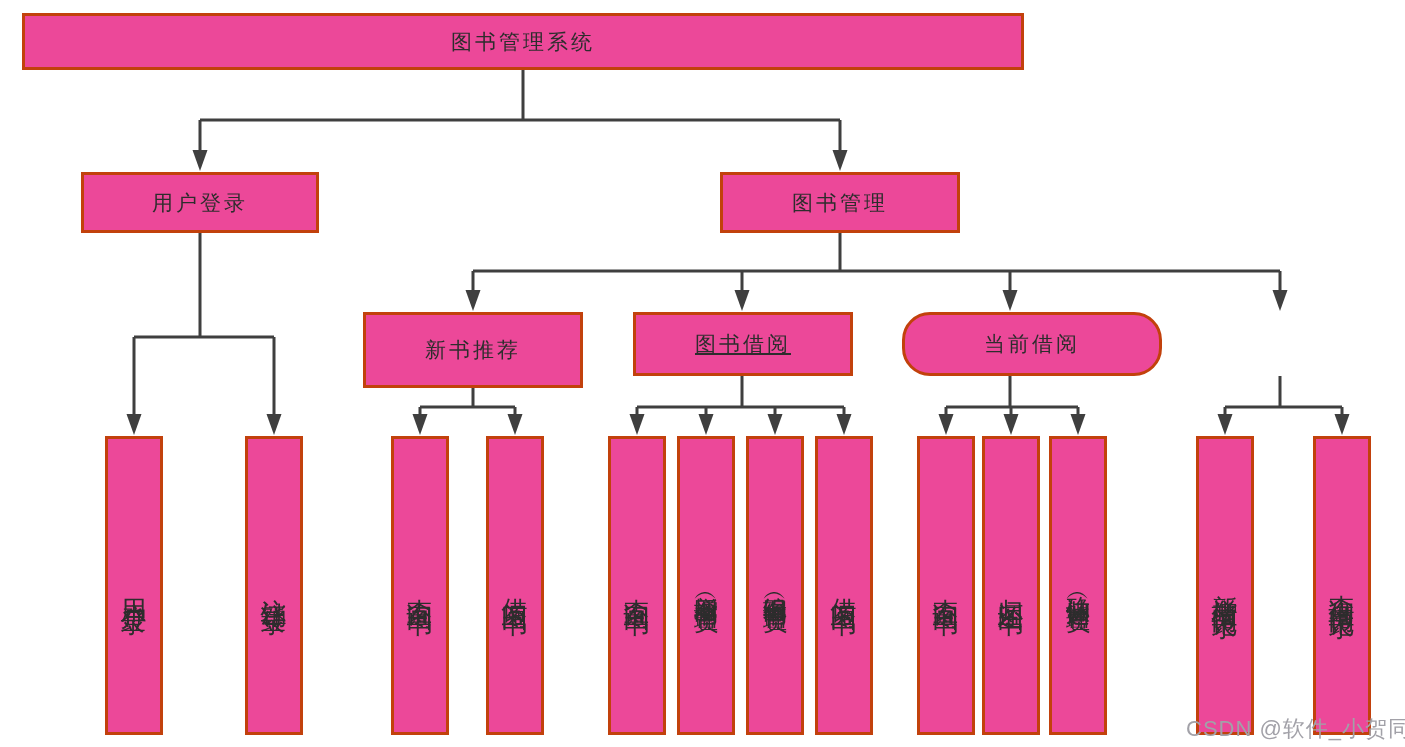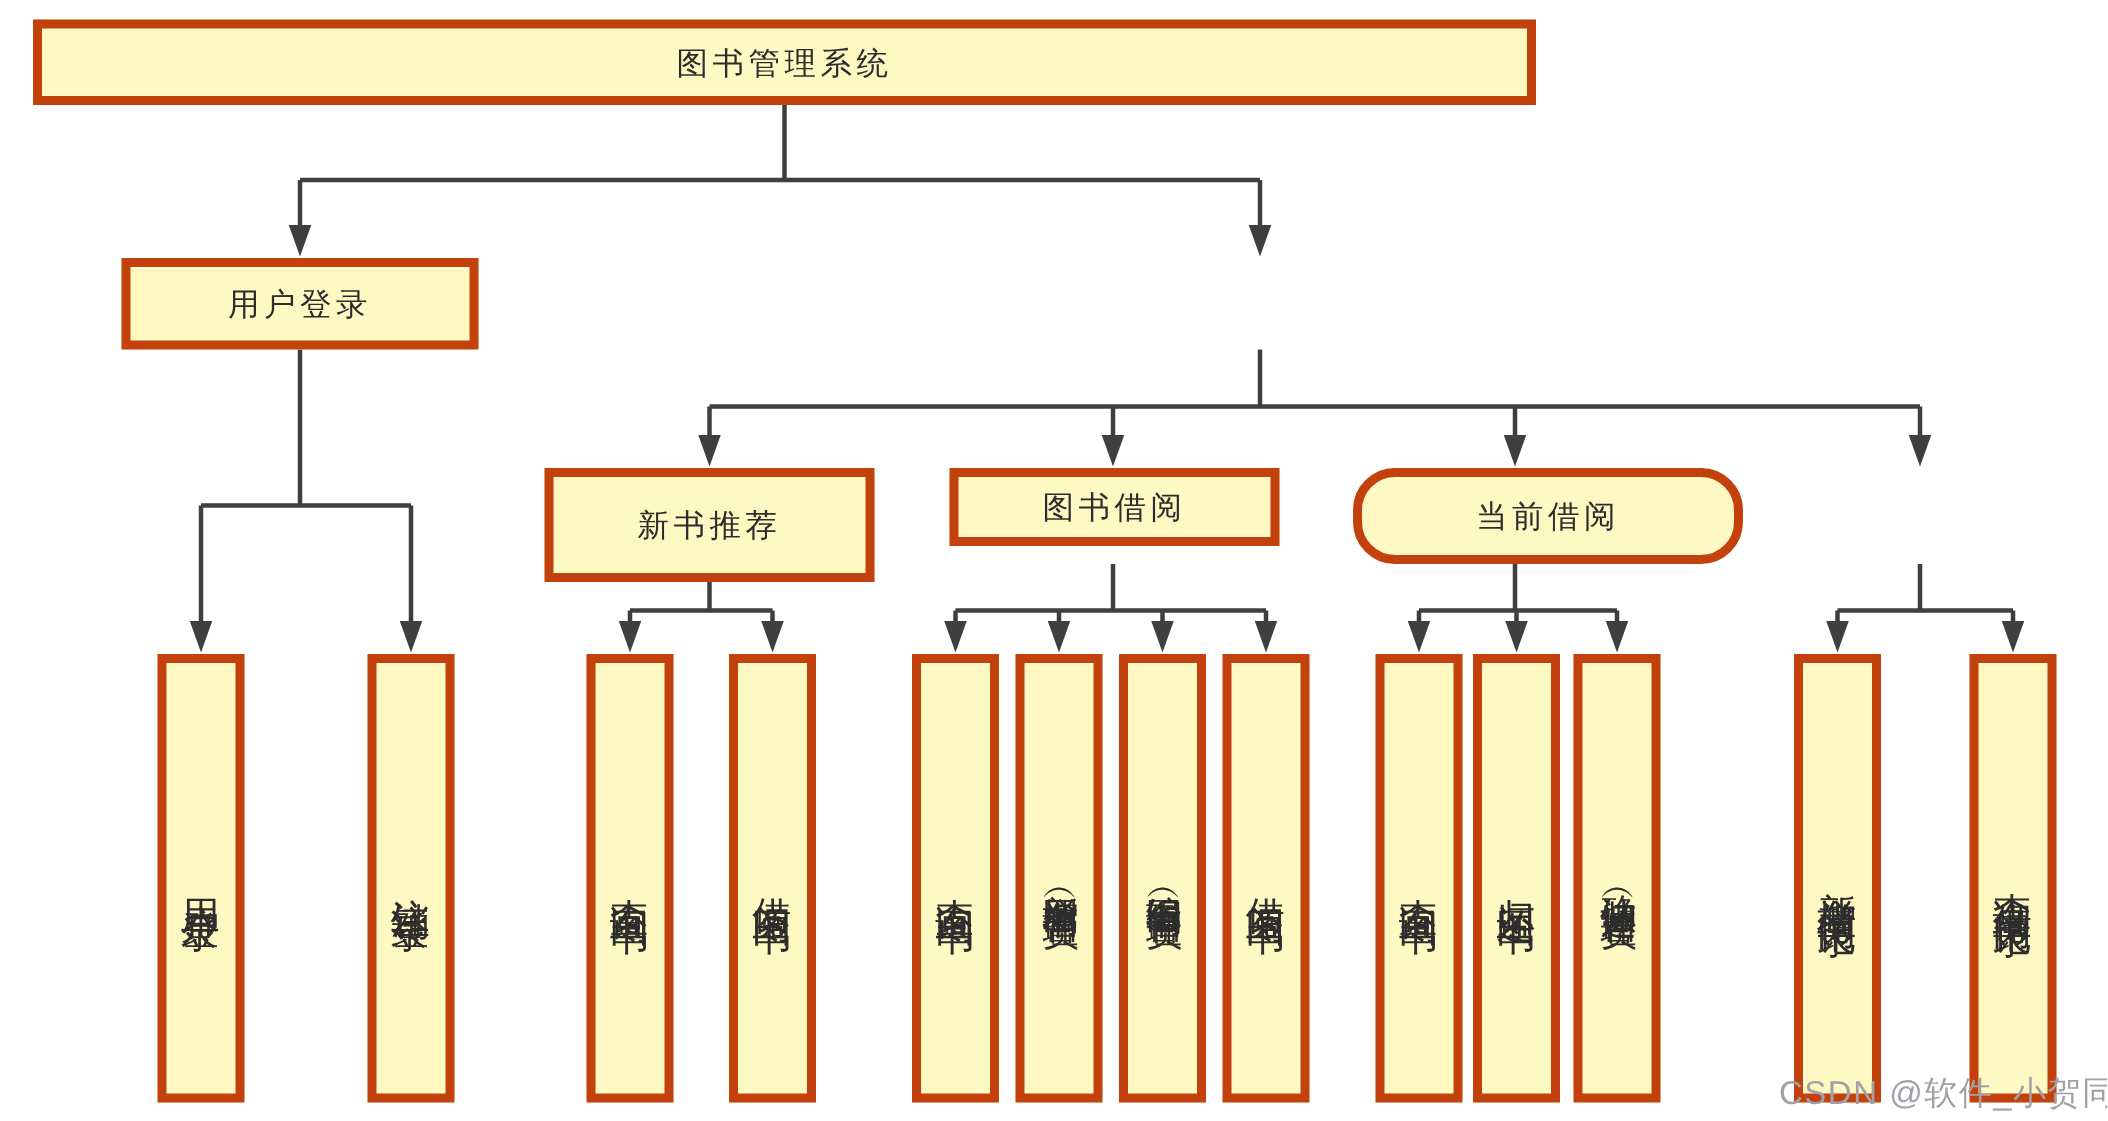--- a/index.html
+++ b/index.html
@@ -21,37 +21,37 @@
     stroke-width: 3;
     fill: none;
   }
   .connectors polygon {
     fill: #3f3f3f;
     stroke: none;
   }
   .box {
     position: absolute;
     box-sizing: border-box;
-    background: #fef9c3;
-    border: 6px solid #c2410c;
+    background: #ec4899;
+    border: 3px solid #c2410c;
     color: #2d2d2d;
     display: flex;
     align-items: center;
     justify-content: center;
     text-align: center;
   }
   .hlabel {
     font-size: 21px;
     letter-spacing: 3px;
   }
   .root    { left: 22px;  top: 13px;  width: 1002px; height: 57px; }
   .n-login { left: 81px;  top: 172px; width: 238px;  height: 61px; }
   .n-mgmt  { left: 720px; top: 172px; width: 240px;  height: 61px; }
   .n-new   { left: 363px; top: 312px; width: 220px;  height: 76px; }
-  .n-bor   { left: 633px; top: 312px; width: 220px;  height: 52px; }
+  .n-bor   { left: 633px; top: 312px; width: 220px;  height: 64px; text-decoration: underline; }
   .n-cur   { left: 902px; top: 312px; width: 260px;  height: 64px; border-radius: 28px; }
   .n-rec   { left: 1172px;top: 312px; width: 216px;  height: 64px; }
   .leaf {
     top: 436px;
     width: 58px;
     height: 299px;
     writing-mode: vertical-rl;
     text-orientation: mixed;
     font-size: 26px;
     letter-spacing: 4px;
@@ -132,20 +132,21 @@
     <g>
       <path d="M1280 376 V407 M1225 407 H1342 M1225 407 V416 M1342 407 V416"></path>
       <polygon points="1217.5,414 1232.5,414 1225,435"></polygon>
       <polygon points="1334.5,414 1349.5,414 1342,435"></polygon>
     </g>
   </svg>
 
   <div class="box root hlabel">图书管理系统</div>
 
   <div class="box n-login hlabel">用户登录</div>
+  <div class="box n-mgmt hlabel">图书管理</div>
 
   <div class="box n-new hlabel">新书推荐</div>
   <div class="box n-bor hlabel">图书借阅</div>
   <div class="box n-cur hlabel">当前借阅</div>
 
   <div class="box leaf l1">用户登录</div>
   <div class="box leaf l2">注销登录</div>
 
   <div class="box leaf l3">查询图书</div>
   <div class="box leaf l4">借阅图书</div>

